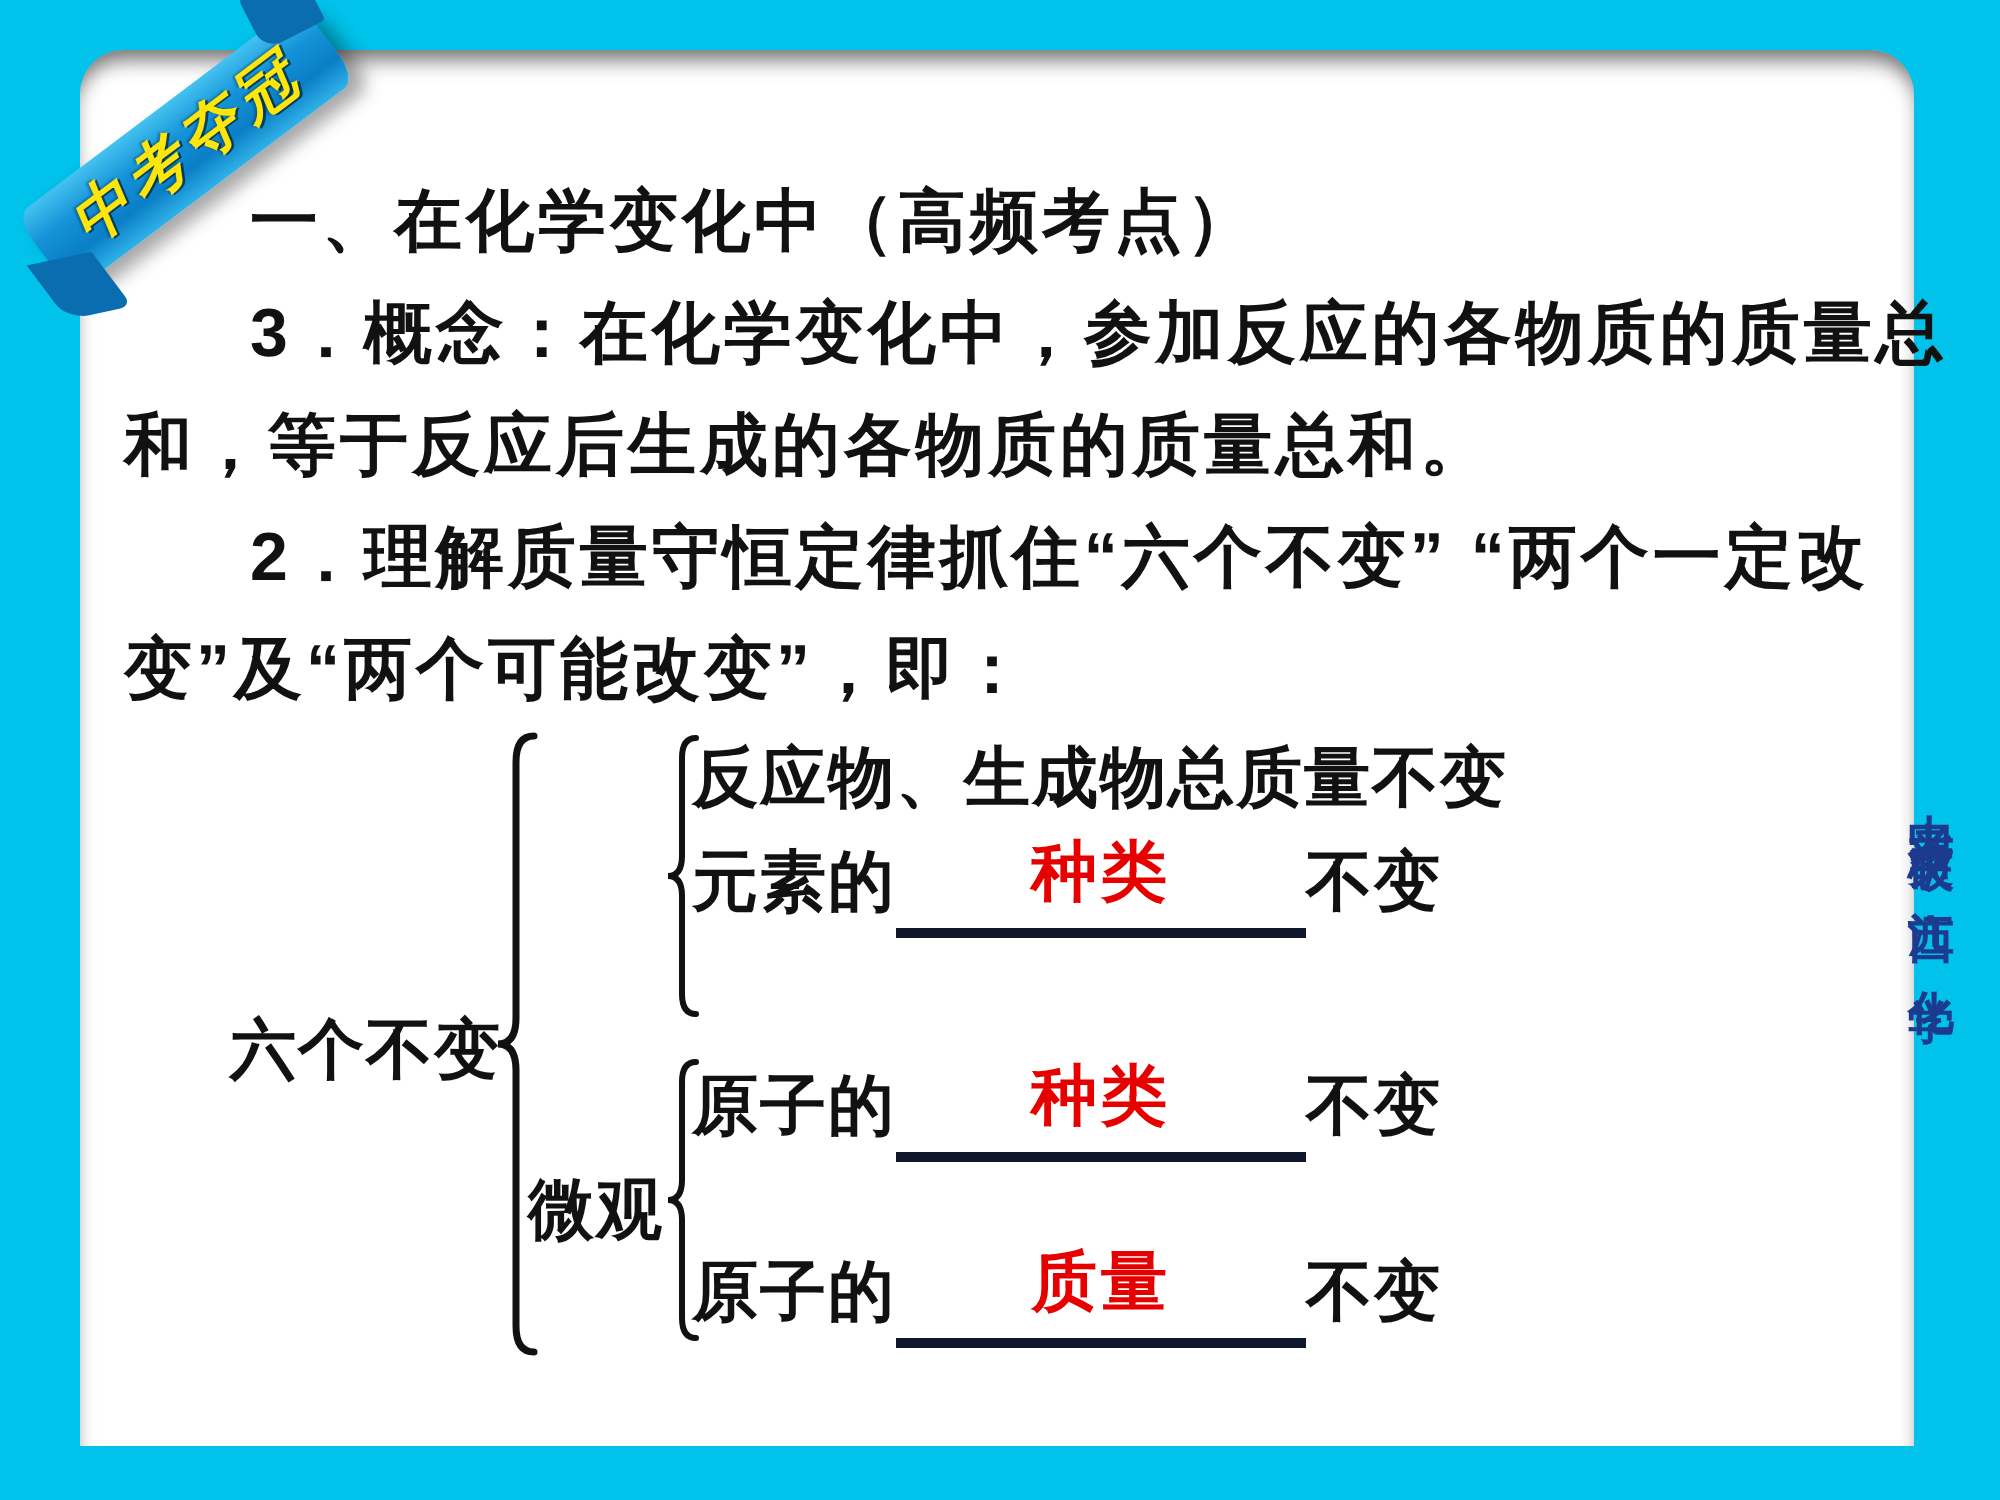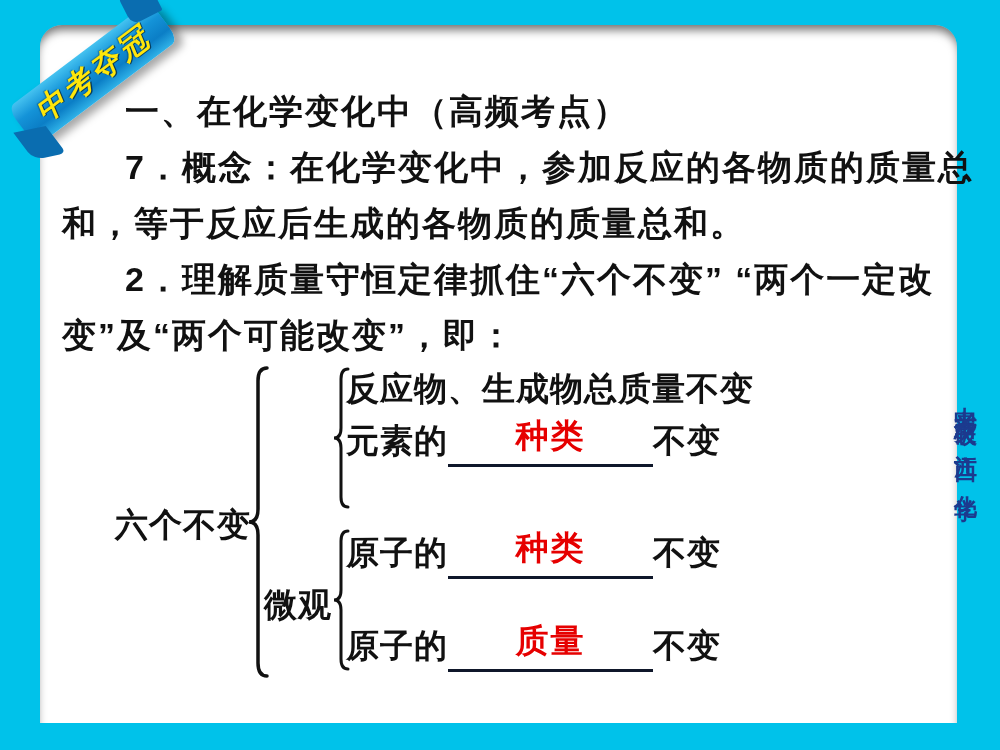--- a/index.html
+++ b/index.html
@@ -38,21 +38,21 @@
   }
   .d-abs{position:absolute; white-space:nowrap;}
   .root-label{left:75px; top:138px;}
   .branch-label{left:224px;}
   .b1{top:61px;} .b2{top:218px;text-align:center;}
   .d-row{left:306px; height:44px;}
   .r1{top:2px;} .r2{top:54px;} .r3{top:99px;}
   .r4{top:166px;} .r5{top:214px;} .r6{top:259px;}
   .blank{
     display:inline-block; width:205px;
-    border-bottom:3px solid #0f172a; text-align:center;
+    border-bottom:5px solid #0f172a; text-align:center;
   }
   .ans{
     color:var(--answer-red,#e60000);
     position:relative; top:-5px; letter-spacing:2px;
   }
   .brace{position:absolute;}
   .brace svg{display:block;}
   
   .ribbon{
     position:absolute; left:0; top:0; width:220px; height:180px;
@@ -90,21 +90,21 @@
     color:var(--sidebar-blue,#1c3a8e);
   }
 </style>
 </head>
 <body>
 
 <div class="card">
 
   <div class="textblock">
     <span class="line indent">一、在化学变化中（高频考点）</span>
-    <span class="line indent">7．概念：在化学变化中，参加反应的各物质的质量总</span>
+    <span class="line indent">3．概念：在化学变化中，参加反应的各物质的质量总</span>
     <span class="line">和，等于反应后生成的各物质的质量总和。</span>
     <span class="line indent">2．理解质量守恒定律抓住“六个不变” “两个一定改</span>
     <span class="line">变”及“两个可能改变”，即：</span>
   </div>
 
   <div class="diagram">
 
     <span class="d-abs root-label">六个不变</span>
 
     <span class="brace" style="left:206px; top:0;">

